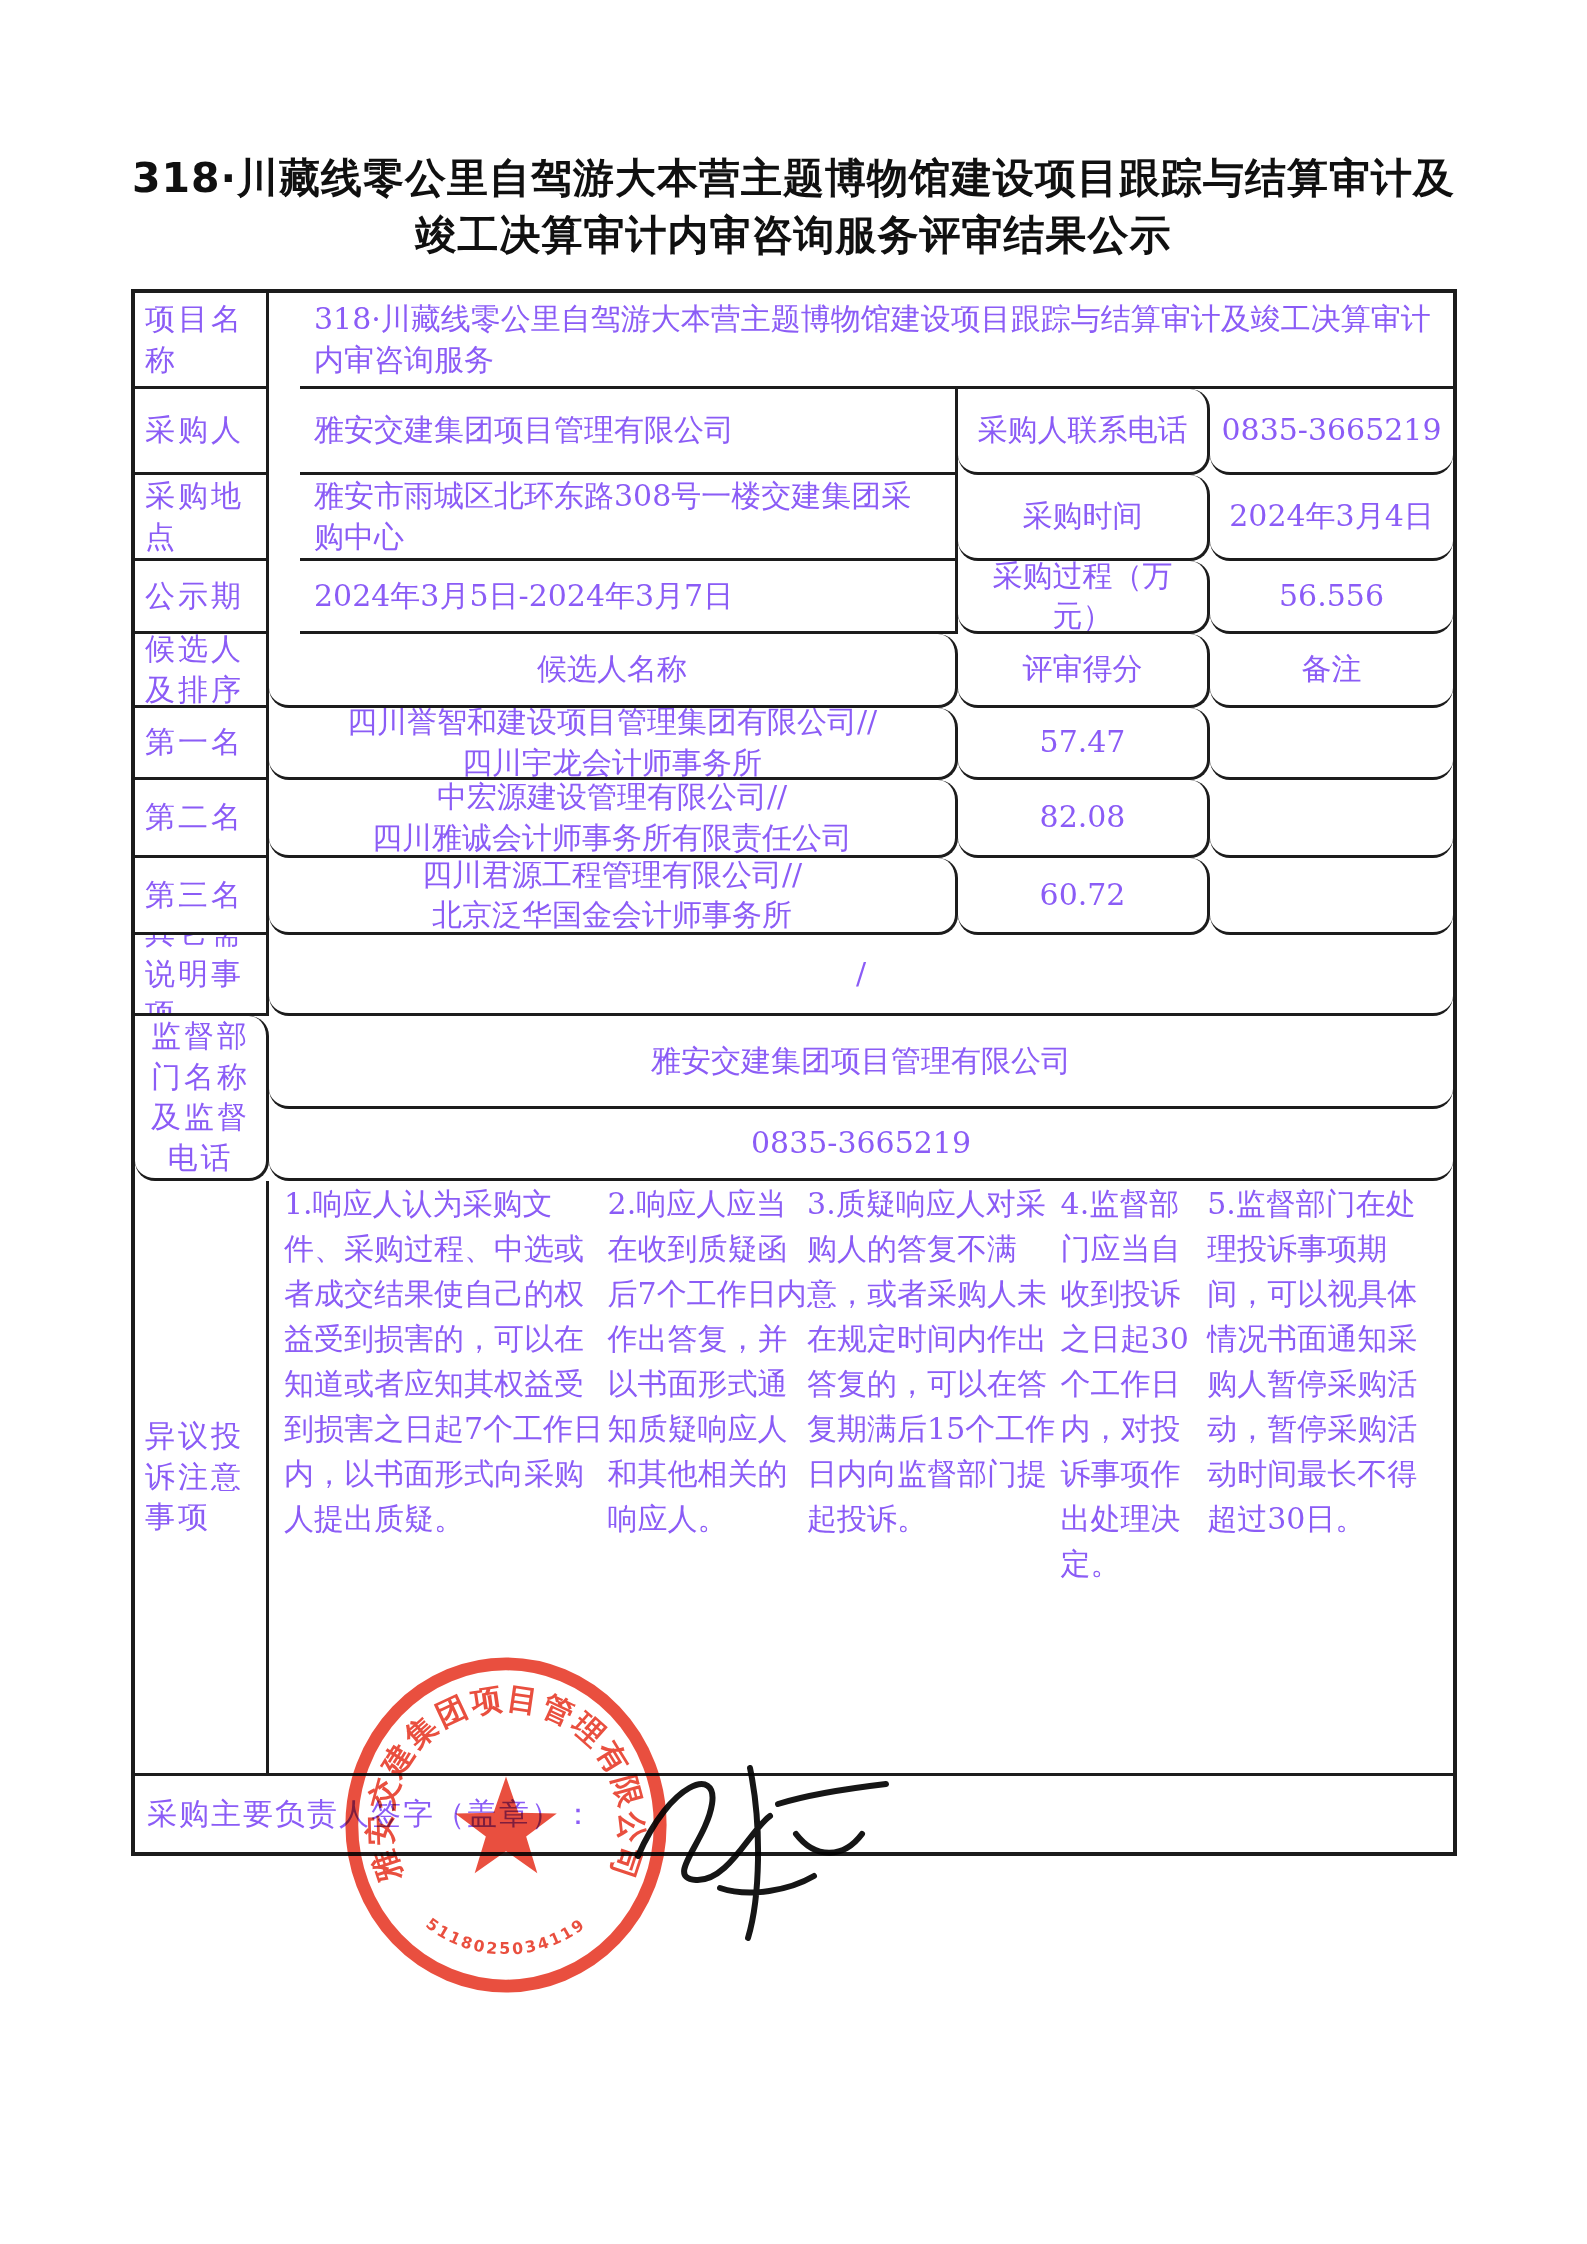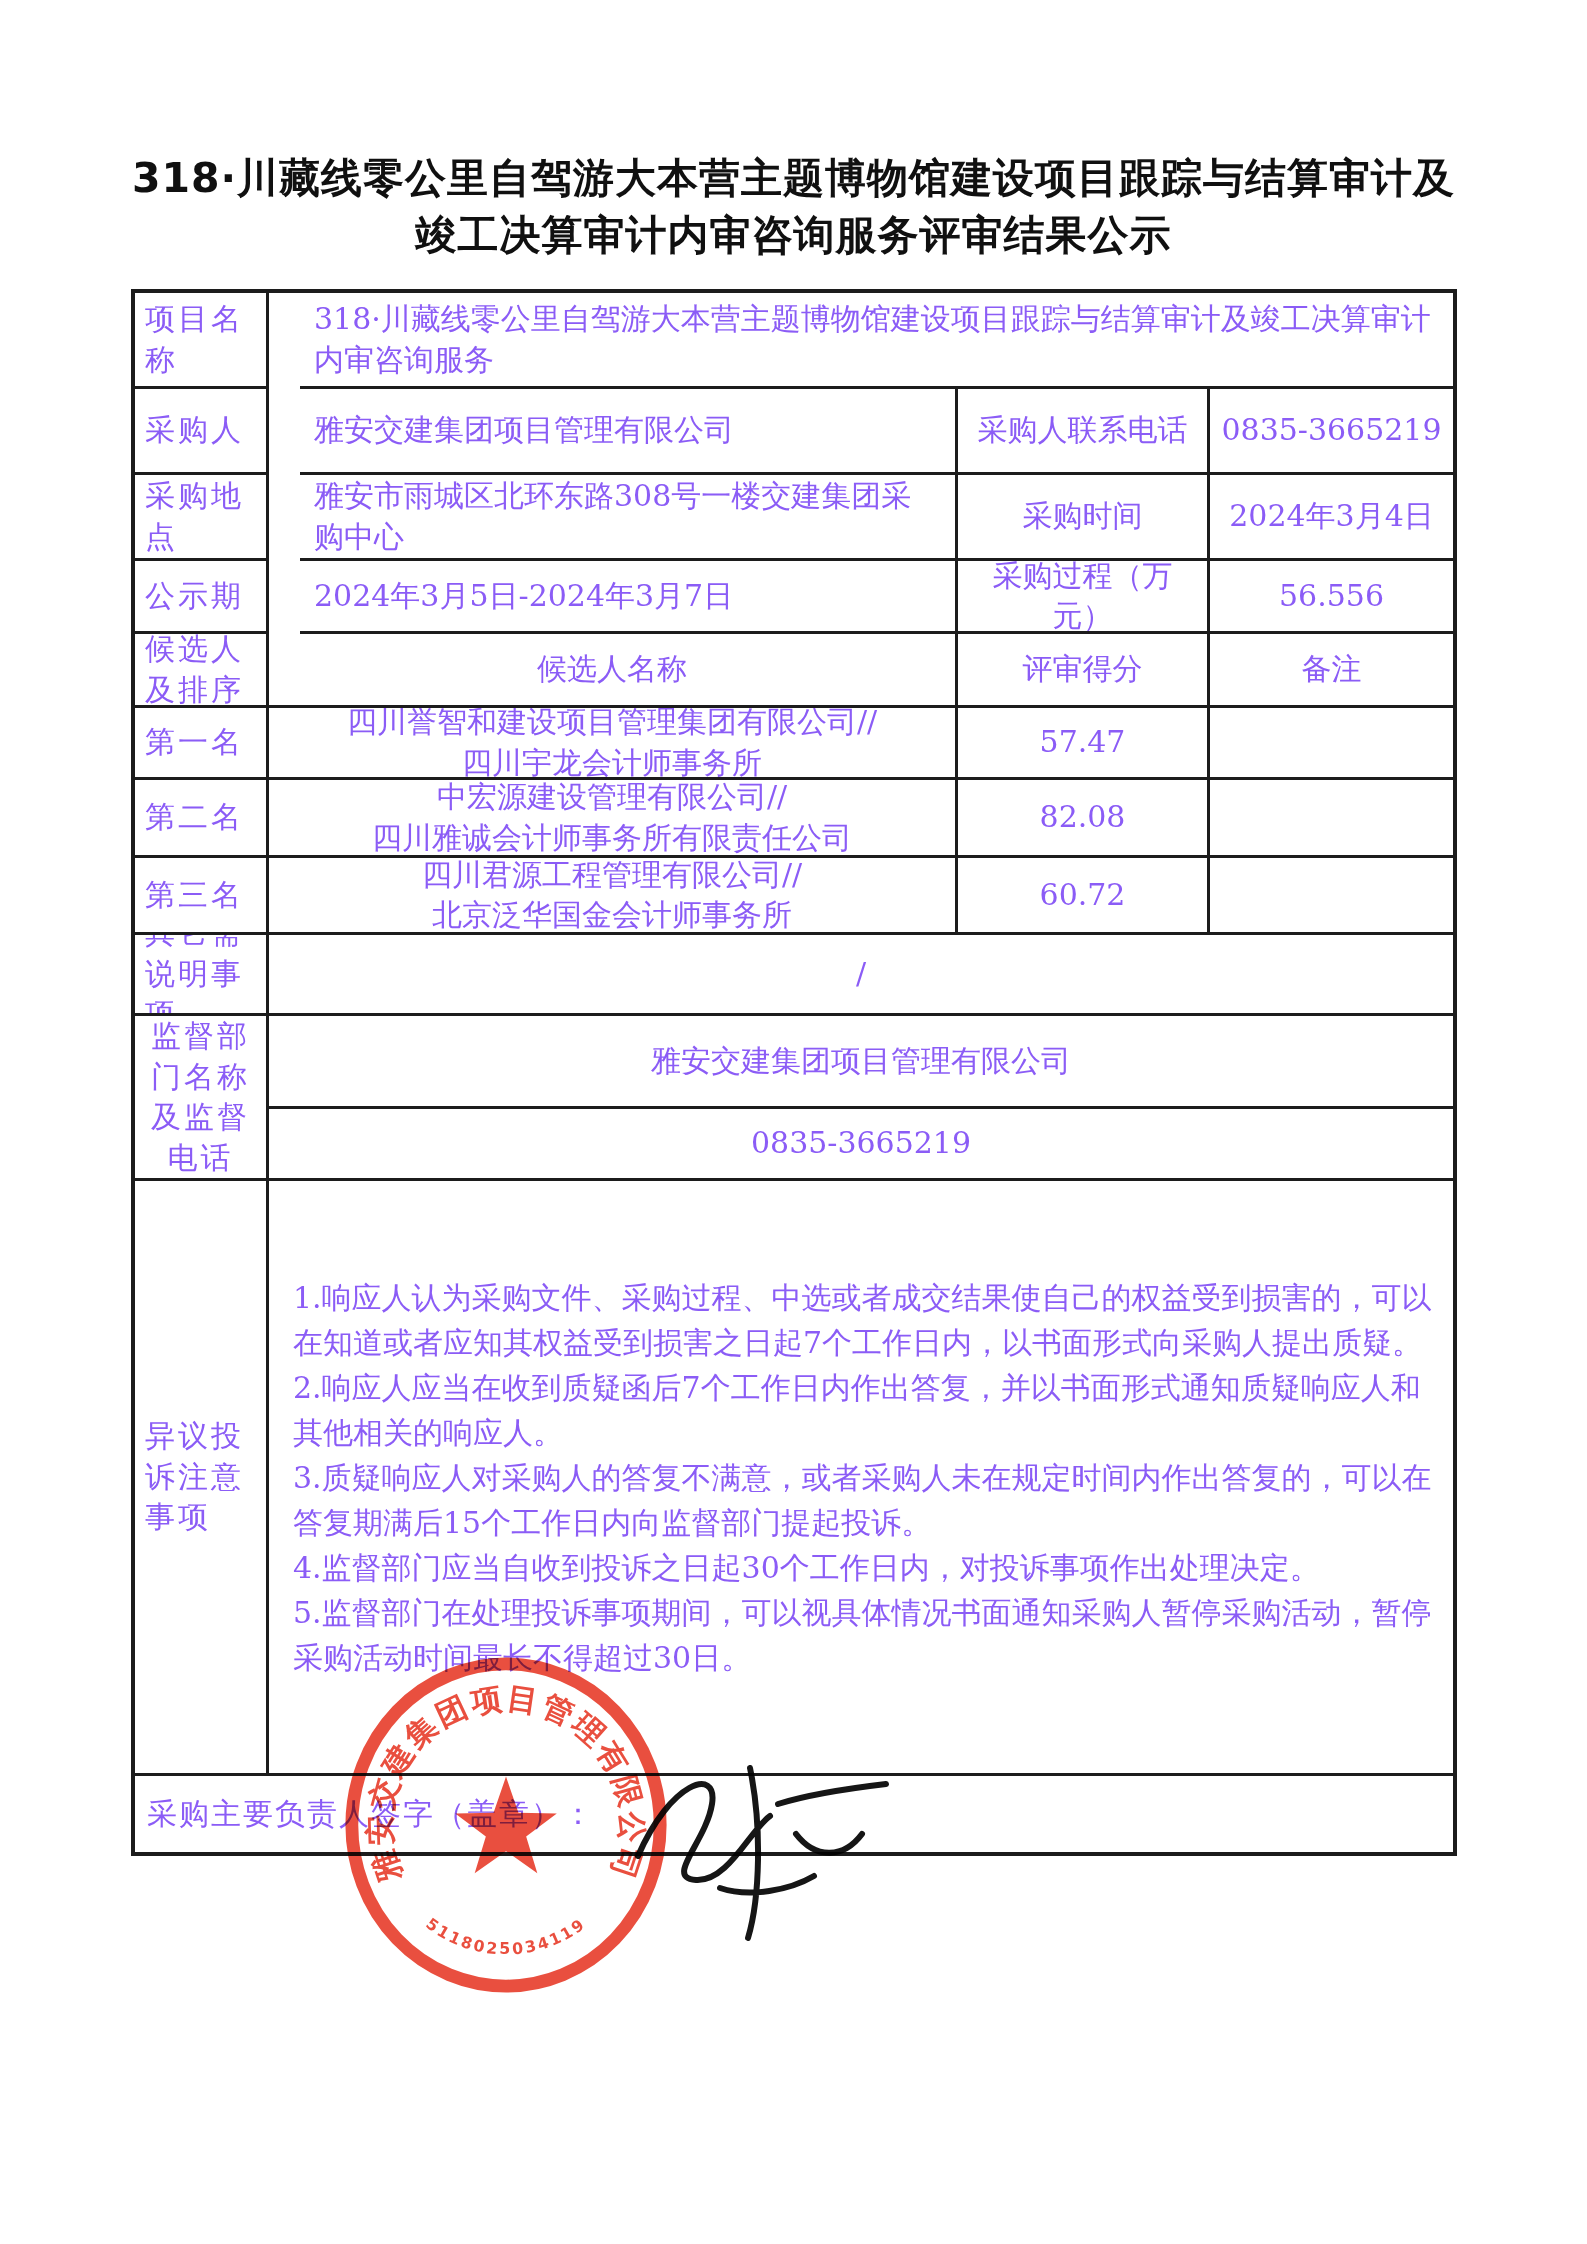--- a/index.html
+++ b/index.html
@@ -48,26 +48,25 @@
     line-height:1.35;
     color:#8b5cf6;
     font-family:"DejaVu Serif","Liberation Serif",serif;
     box-sizing:border-box;
     overflow:hidden;
   }
   .c.lastcol{border-right:none;}
   .c.lastrow{border-bottom:none;}
   .lbl{padding:0 8px 0 10px;letter-spacing:3px;}
   .left{justify-content:flex-start;padding:0 14px;margin-left:31px;}
-  .ctr{justify-content:center;text-align:center;padding:0 8px;}
+  .ctr{justify-content:center;text-align:center;padding:0 8px;border-radius:20px;}
   .objection-text{
-    flex-direction:column;
     align-items:flex-start;
     justify-content:center;
-    padding:0 18px 0 24px;
+    padding:0 18px 0 15px;
   }
   .objection-text p{margin:0;font-size:30px;line-height:45px;text-align:left;}
   .two-line{display:block;text-align:center;}
   .sig-cell{
     grid-column:1 / -1;
     justify-content:flex-start;
     padding-left:12px;
     letter-spacing:2px;
   }
 

